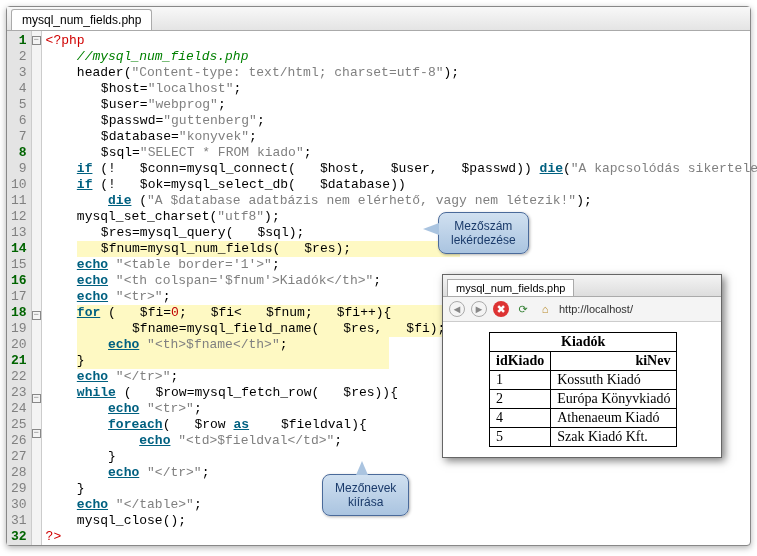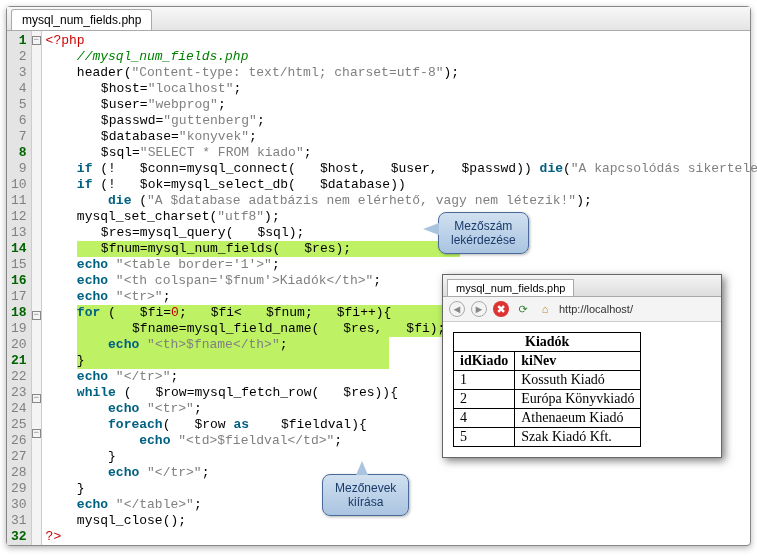--- a/index.html
+++ b/index.html
@@ -11,39 +11,39 @@
 .gutter { background: #e4e4e4; border-right: 1px solid #ccc; text-align: right; padding: 2px 4px; color: #808080; width: 30px; }
 .gutter .ln { height: 16px; }
 .gutter .hl { color: #006400; font-weight: bold; }
 .fold { width: 16px; border-right: 1px solid #ccc; background: #f4f4f4; padding-top: 2px; }
 .fold div { height: 16px; text-align: center; color: #888; font-size: 10px; }
 .fold .box { border: 1px solid #888; width: 9px; height: 9px; margin: 3px auto 0; line-height: 7px; font-size: 9px; }
 .code { padding: 2px 4px; white-space: pre; position: relative; }
 .line { height: 16px; }
 .c-tag { color: #d00000; }
 .c-comm { color: #008000; font-style: italic; }
-.c-kw { color: #006080; font-weight: bold; }
+.c-kw { color: #006080; font-weight: bold; text-decoration: underline; }
 .c-fn { color: #000; }
 .c-str { color: #808080; }
 .c-var { color: #000; margin-left: 24px; }
 .c-num { color: #c00000; }
-.hl-line { display: inline-block; background: #bef264; }
+.hl-line { display: inline-block; background: #fef9c3; }
 .callout { position: absolute; background: linear-gradient(#d0e0f0, #aac4e0); border: 1px solid #4a6a9a; border-radius: 8px; padding: 6px 12px; font-family: Liberation Sans, sans-serif; font-size: 12px; color: #1a3a6a; text-align: center; box-shadow: 1px 1px 3px rgba(0,0,0,0.3); }
 .callout::before { content: ""; position: absolute; width: 0; height: 0; }
 .callout1 { top: 212px; left: 438px; }
 .callout1::before { left: -16px; top: 10px; border-top: 6px solid transparent; border-bottom: 6px solid transparent; border-right: 16px solid #aac4e0; }
 .callout2 { top: 430px; left: 322px; margin-top: 44px; }
 .callout2::before { right: 40px; top: -14px; border-left: 6px solid transparent; border-right: 6px solid transparent; border-bottom: 14px solid #aac4e0; }
 .preview { position: absolute; top: 274px; left: 442px; width: 280px; background: #fff; border: 1px solid #666; box-shadow: 3px 3px 8px rgba(0,0,0,0.5); font-family: Tahoma, sans-serif; }
 .preview-tab-bar { background: linear-gradient(#f4f4f4, #ddd); border-bottom: 1px solid #aaa; padding: 3px 4px 0; }
 .preview-tab { display: inline-block; background: #fff; border: 1px solid #aaa; border-bottom: none; padding: 2px 8px; font-size: 11px; }
 .preview-toolbar { display: flex; align-items: center; gap: 6px; padding: 4px 6px; border-bottom: 1px solid #ccc; background: #f4f4f4; font-size: 11px; }
 .preview-toolbar .ico { width: 16px; height: 16px; display: flex; align-items: center; justify-content: center; border-radius: 50%; font-size: 11px; }
 .preview-body { padding: 10px; }
-.preview-body table { border-collapse: collapse; font-family: "Times New Roman", serif; font-size: 14px; }
+.preview-body table { border-collapse: collapse; font-family: "Times New Roman", serif; font-size: 14px; margin-left: 36px; }
 .preview-body th, .preview-body td { border: 1px solid #000; padding: 1px 6px; text-align: left; }
 .preview-body .title th { text-align: center; font-weight: bold; }
 .url { color: #333; font-size: 11px; }
 </style>
 </head>
 <body>
 
 <div class="editor-frame">
   <div class="tab-bar">
     <div class="tab">mysql_num_fields.php</div>
@@ -145,21 +145,21 @@
     <span class="url">http://localhost/</span>
   </div>
   <div class="preview-body">
     <table id="ptable">
         <tbody>
           <tr class="title">
             <th colspan="2">Kiadók</th>
           </tr>
           <tr>
             <th style="">idKiado</th>
-            <th style="text-align:left">kiNev</th>
+            <th style="text-align:right">kiNev</th>
           </tr>
           <tr>
             <td>1</td>
             <td>Kossuth Kiadó</td>
           </tr>
           <tr>
             <td>2</td>
             <td>Európa Könyvkiadó</td>
           </tr>
           <tr>

